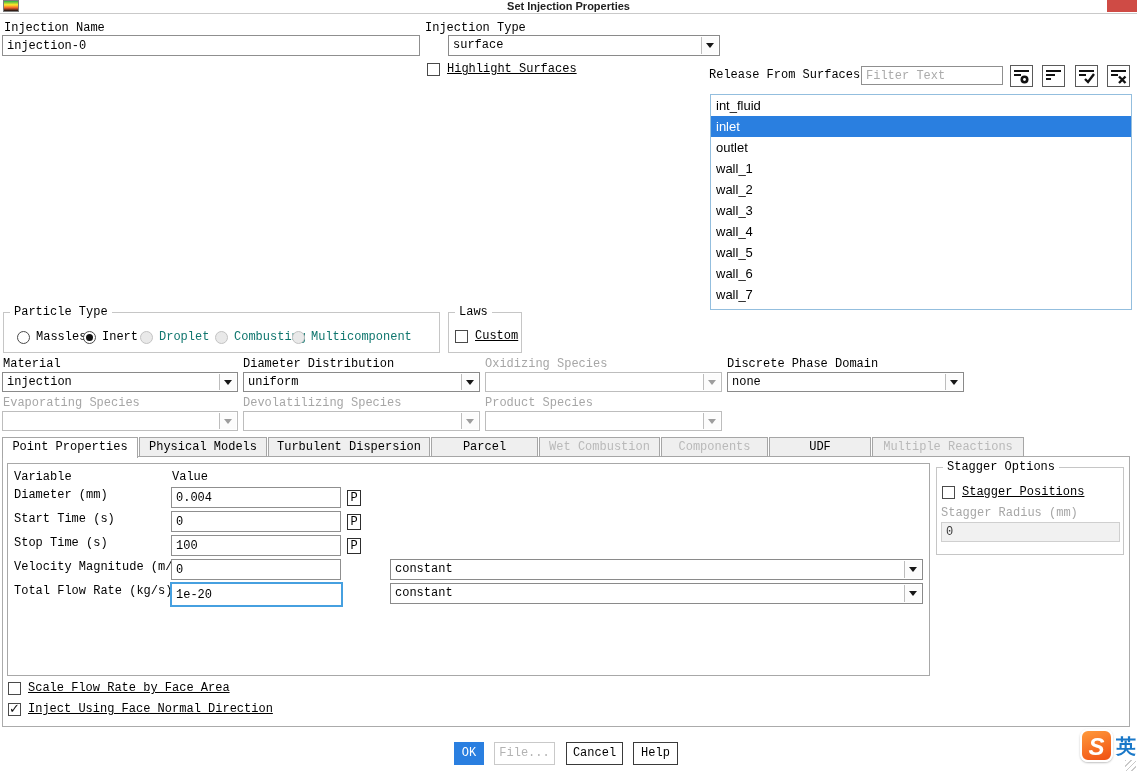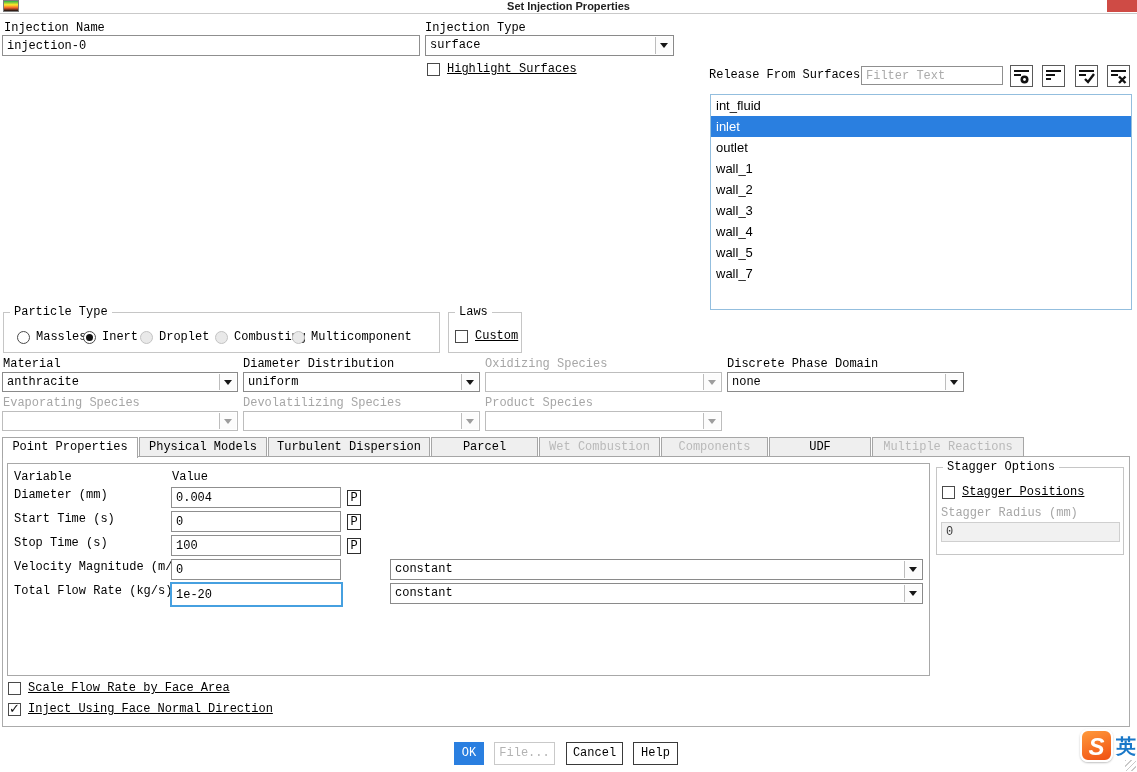--- a/index.html
+++ b/index.html
@@ -41,21 +41,21 @@
   .check .box { width:13px; height:13px; border:1px solid #4a4a4a; background:#fff;
                 box-sizing:border-box; position:relative; flex:0 0 auto; }
   .check.checked .box::after { content:"\2713"; position:absolute; left:0; top:-3px;
                 font:bold 13px "DejaVu Sans", sans-serif; color:#101010; }
 
   .radio { position:absolute; display:flex; align-items:center; gap:6px; white-space:nowrap; }
   .radio .circ { width:13px; height:13px; border:1px solid #4a4a4a; border-radius:50%;
                  background:#fff; box-sizing:border-box; position:relative; flex:0 0 auto; }
   .radio.checked .circ::after { content:""; position:absolute; left:2px; top:2px; width:7px;
                  height:7px; border-radius:50%; background:#101010; }
-  .radio.dis { color:#000000; }
+  .radio.dis { color:#0f766e; }
   .radio.dis .circ { border-color:#c3c3c3; background:#e9e9e9; }
 
   .groupbox { position:absolute; border:1px solid #c6c6c6; box-sizing:border-box; }
   .legend { position:absolute; top:-8px; left:6px; background:#fff; padding:0 4px; white-space:nowrap; }
 
   
   .listbox { position:absolute; left:710px; top:94px; width:420px; height:214px;
              border:1px solid #93bede; background:#fff; overflow:hidden;
              font:13px "Liberation Sans", sans-serif; }
   .list-item { height:21px; line-height:21px; padding-left:5px; }
@@ -100,21 +100,21 @@
 <div class="titlebar">
   <div class="app-icon"></div>
   <div class="win-title">Set Injection Properties</div>
   <div class="close-btn"></div>
 </div>
 
 <div class="lbl" style="left:4px;top:21px">Injection Name</div>
 <input class="txt" style="left: 2px; top: 35px; width: 418px; height: 21px;" value="injection-0">
 
 <div class="lbl" style="left:425px;top:21px">Injection Type</div>
-<div class="dd" style="left:425px;top:35px;width:249px;height:21px">
+<div class="dd" style="left:448px;top:35px;width:272px;height:21px">
   <span class="dd-val">surface</span>
   <span class="dd-btn">
       <span class="dd-arrow"></span>
     </span>
 </div>
 
 <div class="check" style="left:427px;top:62px">
   <span class="box"></span>
   <span>Highlight Surfaces</span>
 </div>
@@ -154,20 +154,21 @@
 
 <div class="listbox">
   <div class="list-item">int_fluid</div>
   <div class="list-item selected">inlet</div>
   <div class="list-item">outlet</div>
   <div class="list-item">wall_1</div>
   <div class="list-item">wall_2</div>
   <div class="list-item">wall_3</div>
   <div class="list-item">wall_4</div>
   <div class="list-item">wall_5</div>
+  <div class="list-item">wall_6</div>
   <div class="list-item">wall_7</div>
 </div>
 
 <div class="groupbox" style="left:3px;top:312px;width:437px;height:41px">
   <span class="legend">Particle Type</span>
 </div>
 <div class="radio" style="left:17px;top:330px">
   <span class="circ"></span>
   <span>Massless</span>
 </div>
@@ -191,21 +192,21 @@
 <div class="groupbox" style="left:448px;top:312px;width:74px;height:41px">
   <span class="legend">Laws</span>
 </div>
 <div class="check" style="left:455px;top:329px">
   <span class="box"></span>
   <span>Custom</span>
 </div>
 
 <div class="lbl" style="left:3px;top:357px">Material</div>
 <div class="dd" style="left:2px;top:372px;width:236px;height:20px">
-  <span class="dd-val">anthracite</span>
+  <span class="dd-val">injection</span>
   <span class="dd-btn">
       <span class="dd-arrow"></span>
     </span>
 </div>
 
 <div class="lbl" style="left:243px;top:357px">Diameter Distribution</div>
 <div class="dd" style="left:243px;top:372px;width:237px;height:20px">
   <span class="dd-val">uniform</span>
   <span class="dd-btn">
       <span class="dd-arrow"></span>

